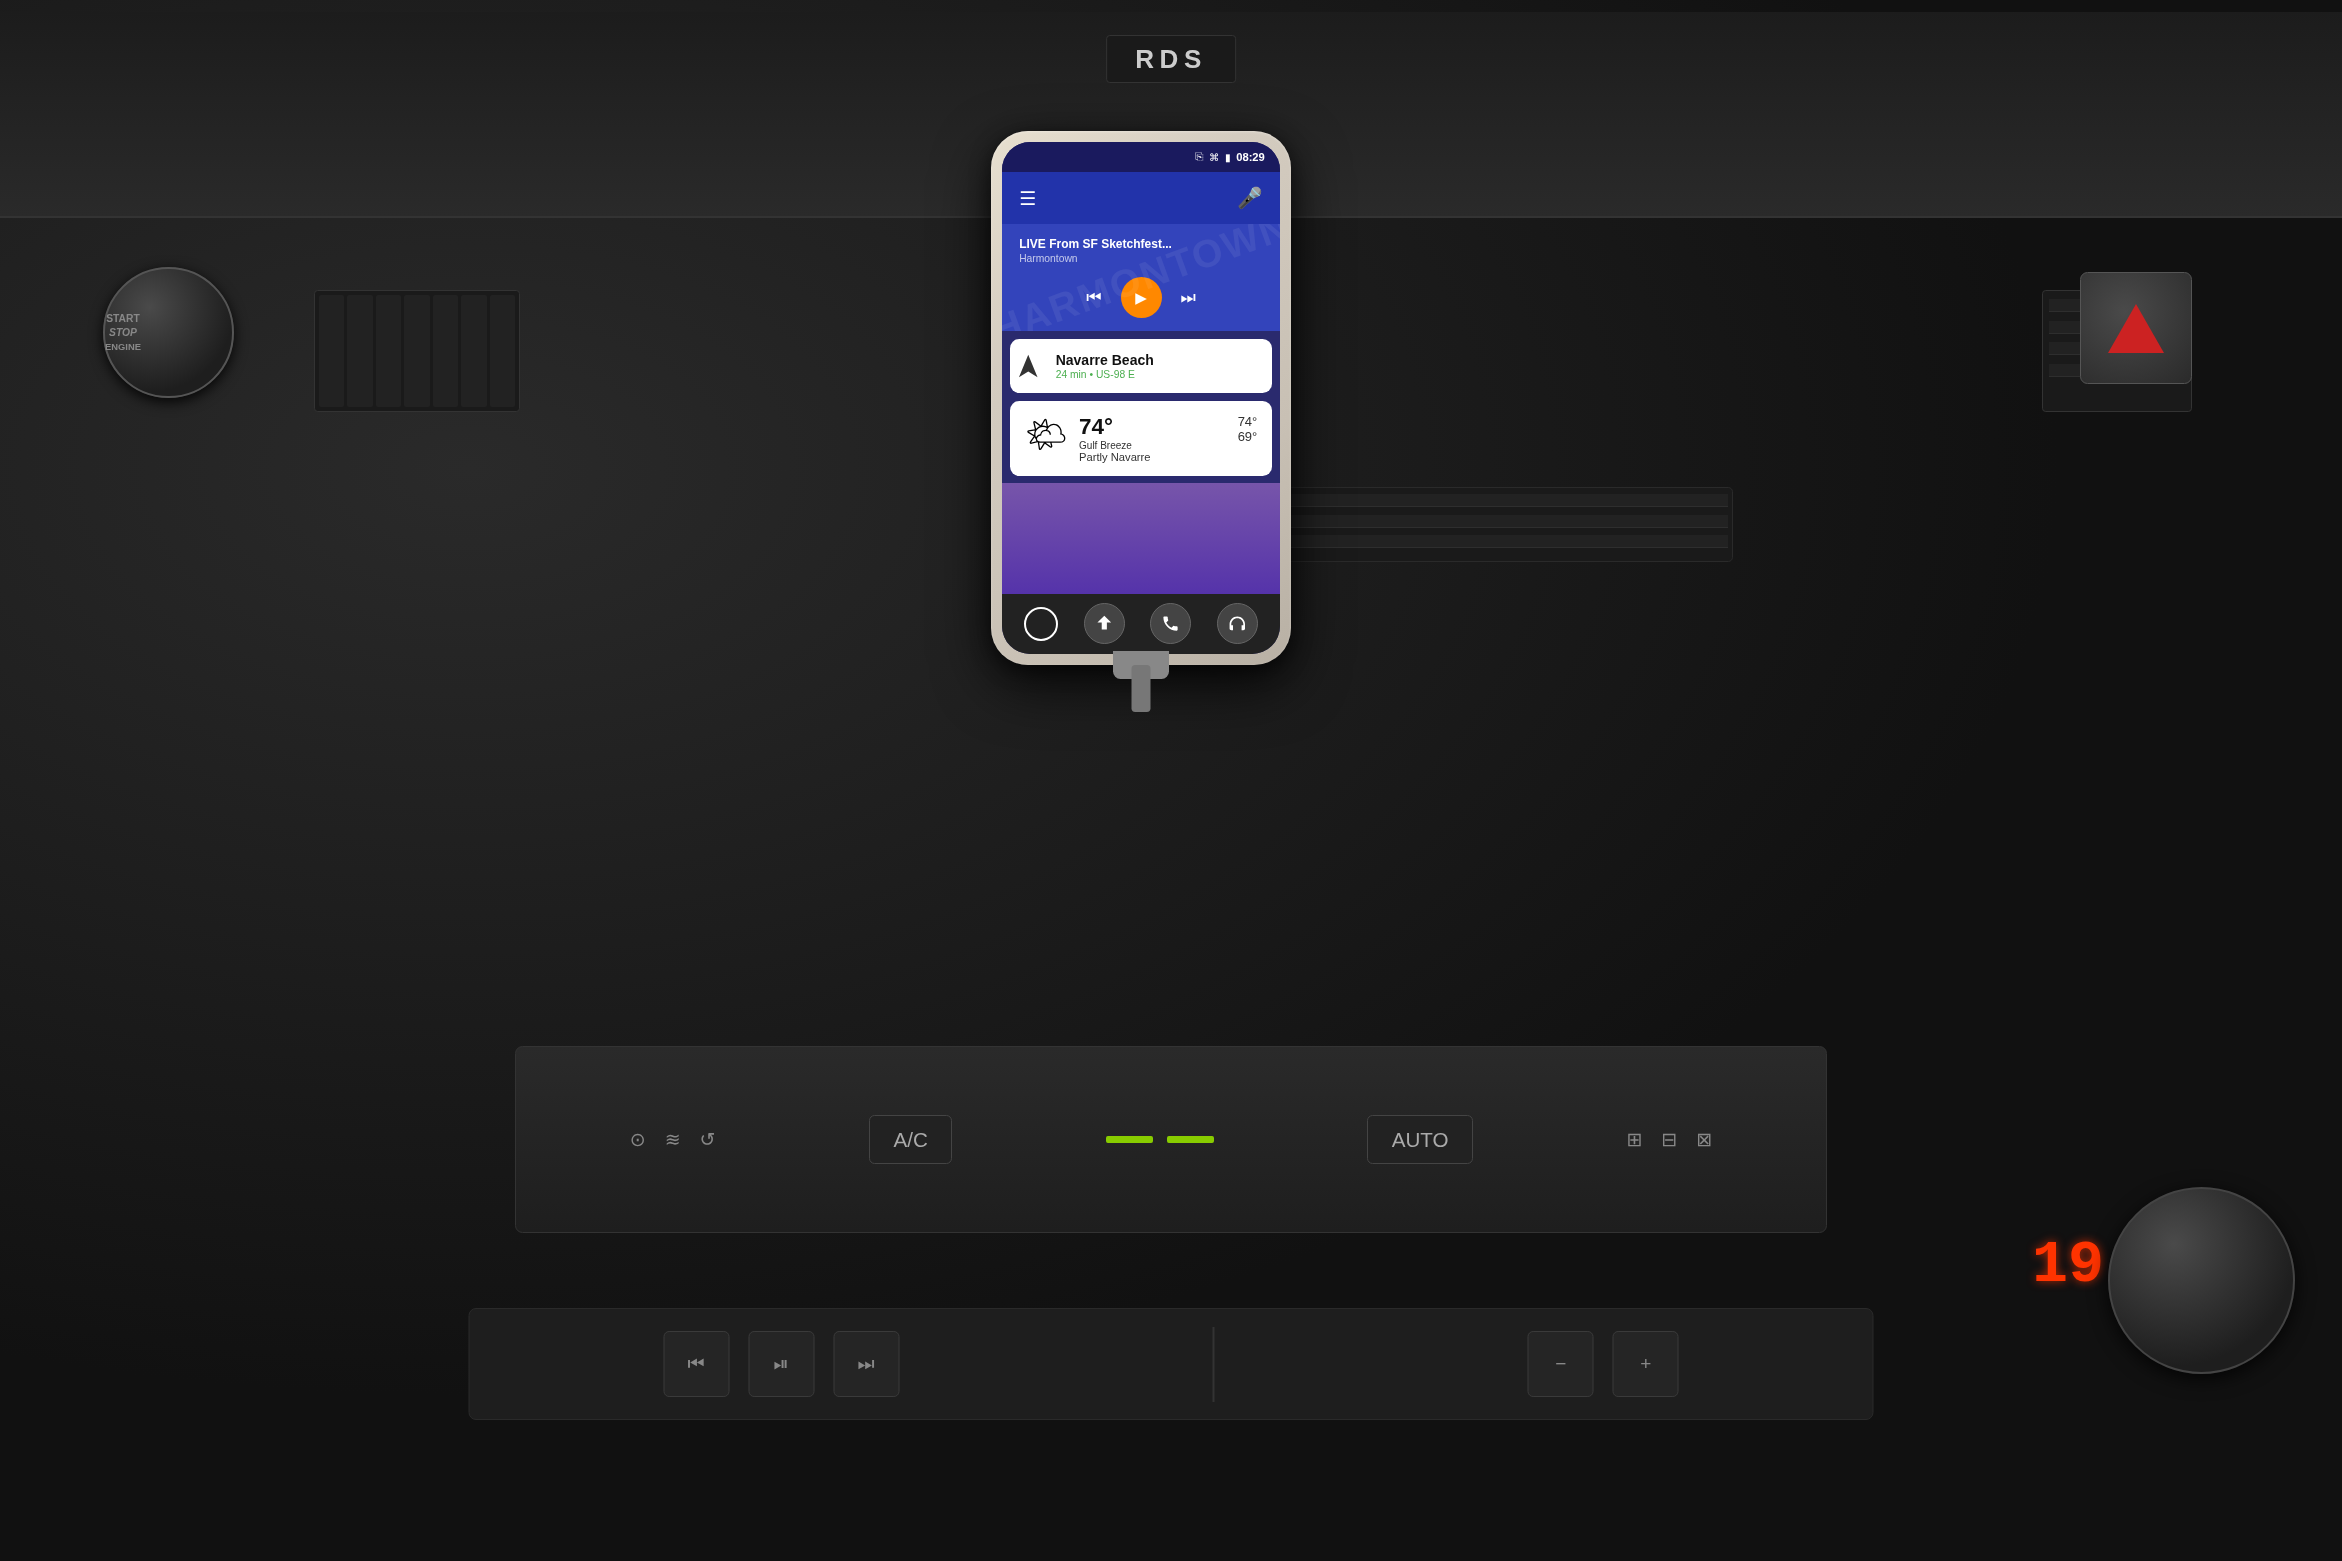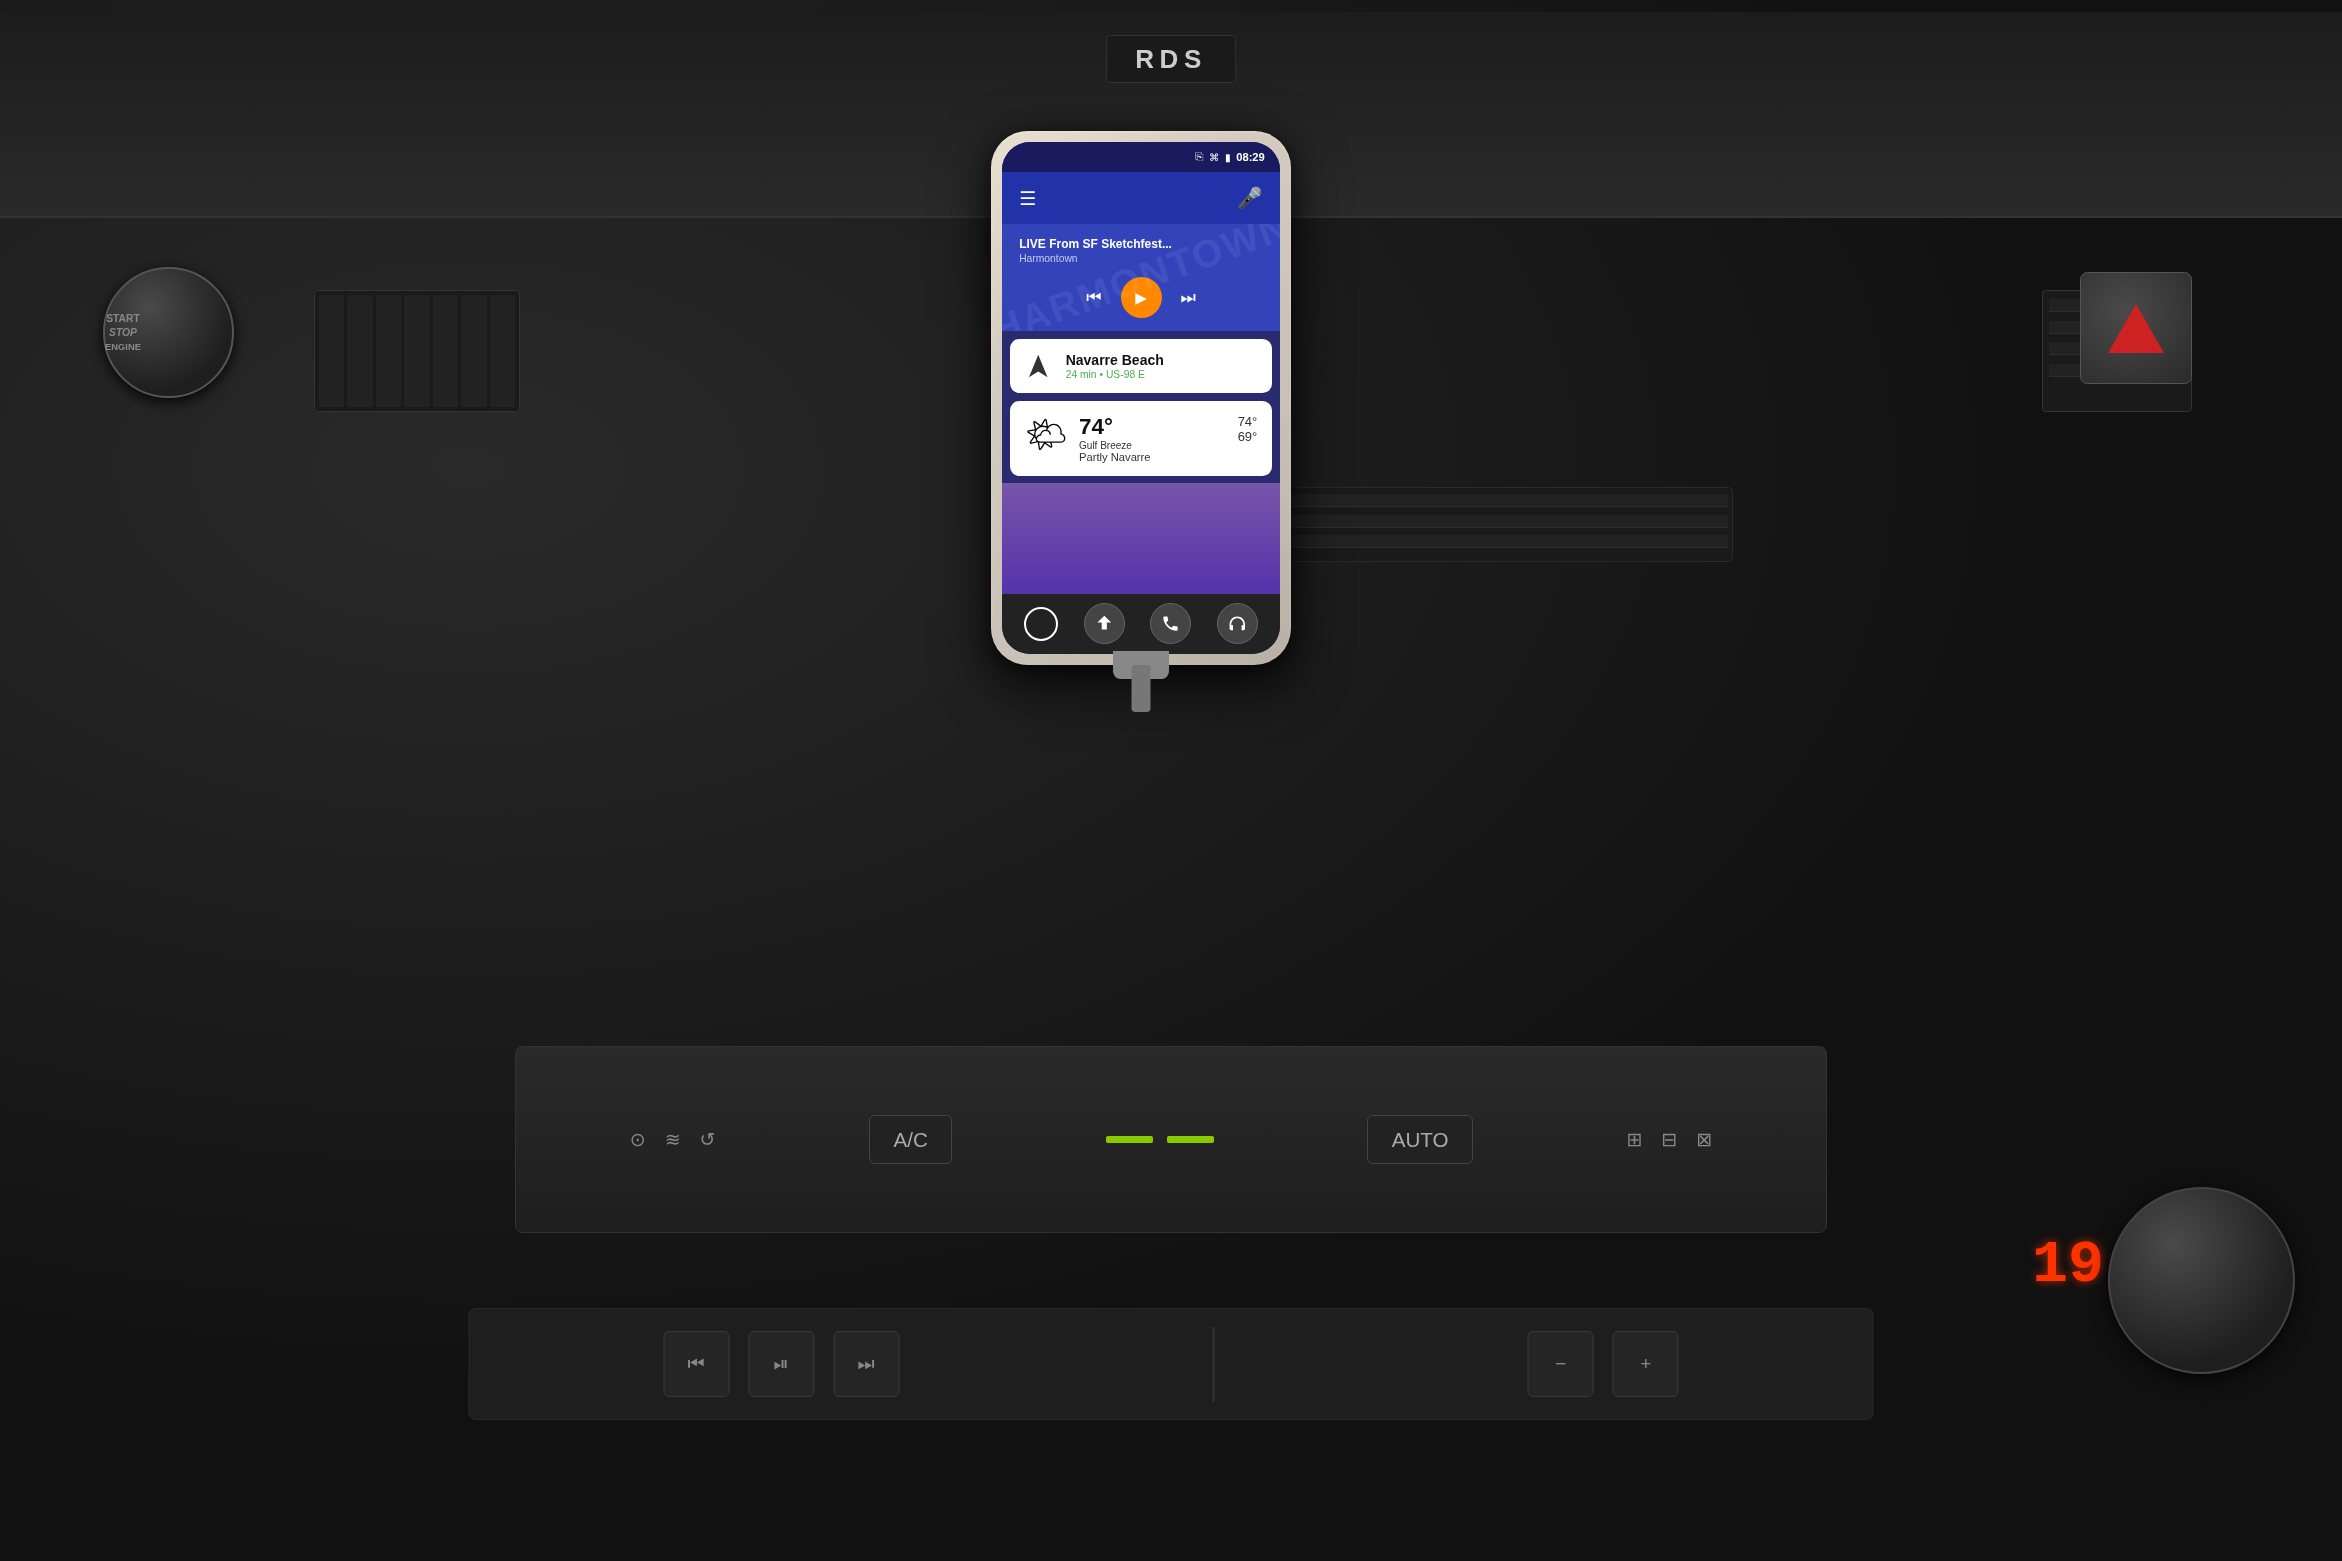--- a/index.html
+++ b/index.html
@@ -287,21 +287,21 @@
       justify-content: center;
       color: white;
       font-size: 15px;
     }
 
     
     .nav-card {
       background: white;
       margin: 7.5px;
       border-radius: 9.4px;
-      padding: 13px 15px;
+      padding: 13px 5px;
       display: flex;
       align-items: center;
       gap: 13px;
     }
 
     .nav-arrow {
       width: 28px;
       height: 28px;
       display: flex;
       align-items: center;

